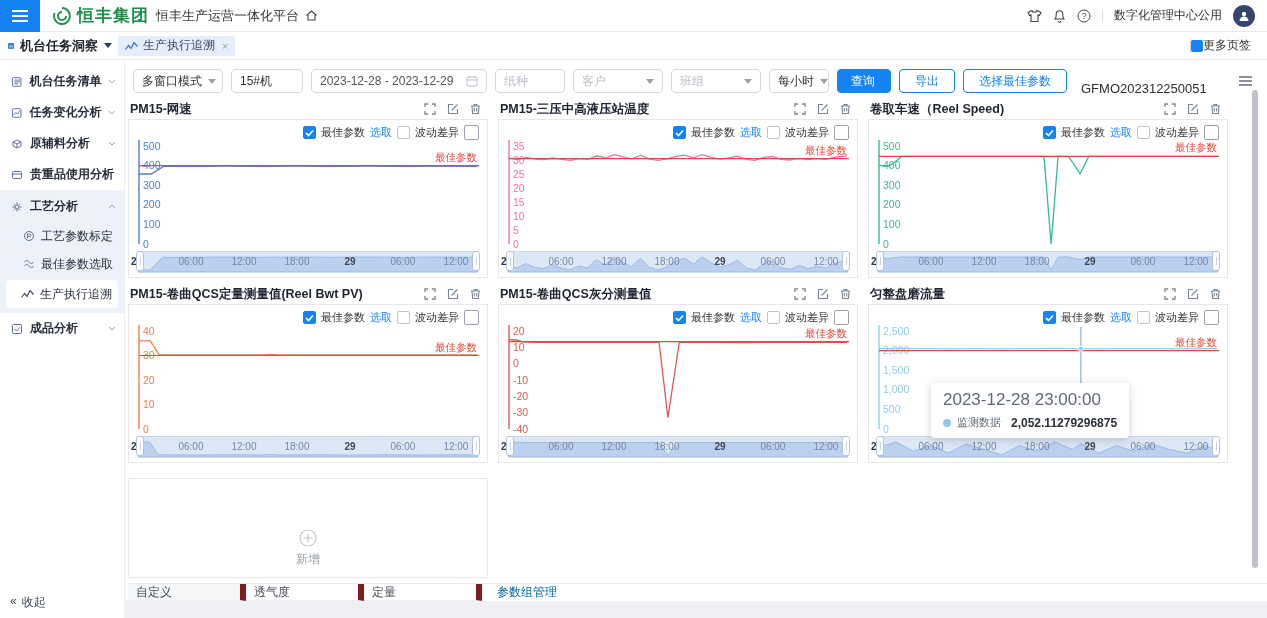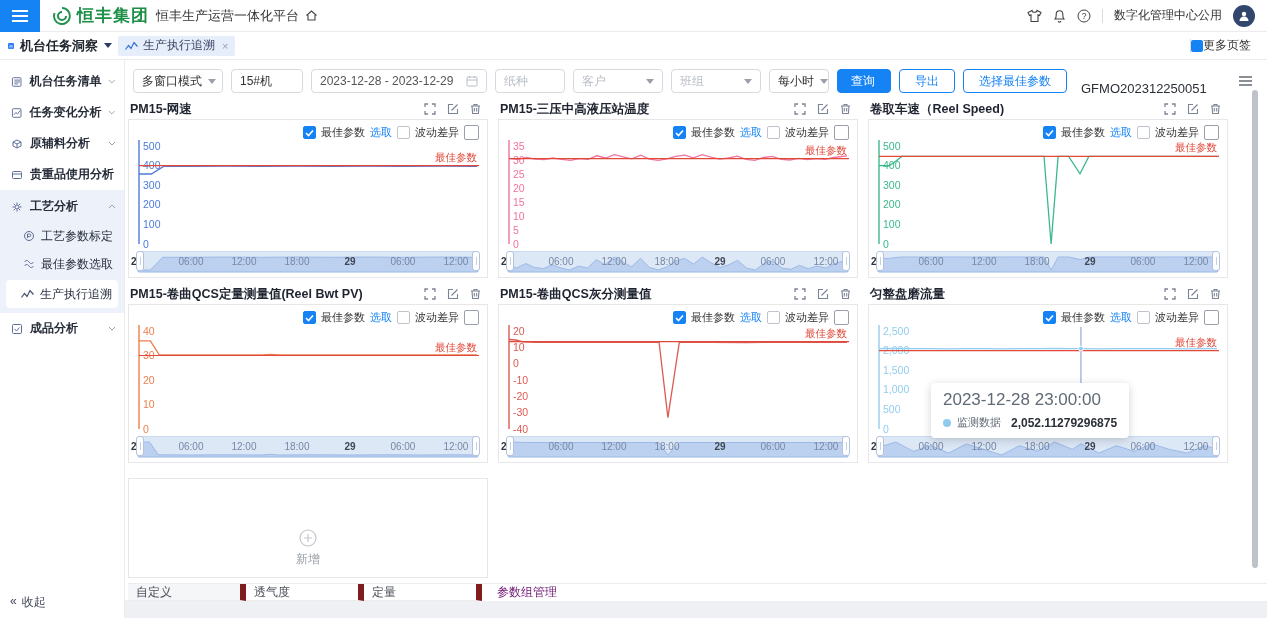--- a/index.html
+++ b/index.html
@@ -77,21 +77,21 @@
   .tooltip{position:absolute;left:62px;top:78px;background:#fff;border-radius:4px;box-shadow:0 2px 10px rgba(0,0,0,.18);padding:7px 12px 8px;z-index:6;white-space:nowrap;}
   .tt-time{font-size:17px;color:#606a75;margin-bottom:5px;}
   .tt-row{display:flex;align-items:center;gap:6px;font-size:11px;color:#606a75;}
   .tt-dot{width:8px;height:8px;border-radius:50%;background:#8fc9ee;}
   .tt-val{font-weight:bold;color:#2b3038;font-size:12px;margin-left:4px;}
   
   .add-panel{position:absolute;left:3px;top:418px;width:360px;height:100px;border:1px solid #e7e7e7;display:flex;flex-direction:column;align-items:center;justify-content:flex-end;padding-bottom:9px;gap:3px;color:#9aa0a8;font-size:12px;cursor:pointer;background:#fff;box-sizing:border-box;}
   .bottom-tabs{position:absolute;left:3px;top:523px;right:0;height:17px;display:flex;align-items:stretch;font-size:12px;border-top:1px solid #ececec;background:#fff;z-index:2;}
   .btab{width:118px;display:flex;align-items:center;padding-left:8px;border-right:6px solid #7f1d1d;border-bottom:1px solid #ececec;color:#4a4f58;background:#fff;box-sizing:border-box;cursor:pointer;}
   .btab.active{background:#f5f6f8;}
-  .manage-link{display:flex;align-items:center;padding-left:15px;color:#701a75;cursor:pointer;}
+  .manage-link{display:flex;align-items:center;padding-left:15px;color:#0369a1;cursor:pointer;}
   .footer-strip{position:absolute;left:0;top:540px;right:0;height:18px;background:#eef0f4;}
   .scroll-thumb{position:absolute;right:9px;top:30px;width:6px;height:478px;background:#bfc3c9;border-radius:3px;cursor:grab;z-index:7;}
 </style>
 </head>
 <body>
 
 <div class="app">
 
   <header class="topbar">
     <div class="burger">

